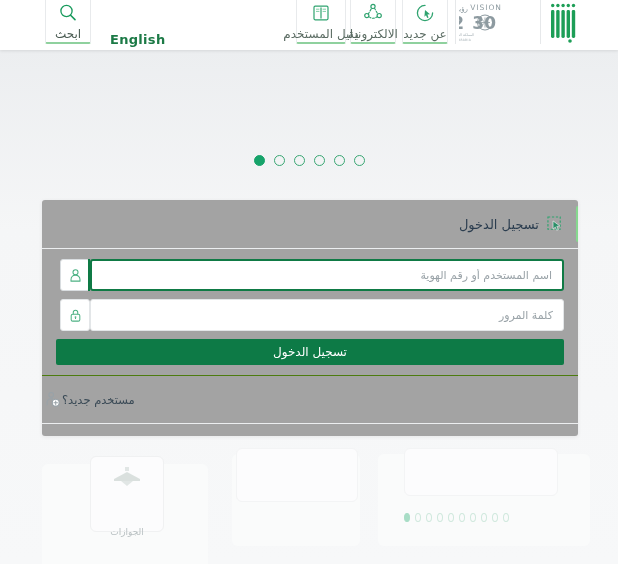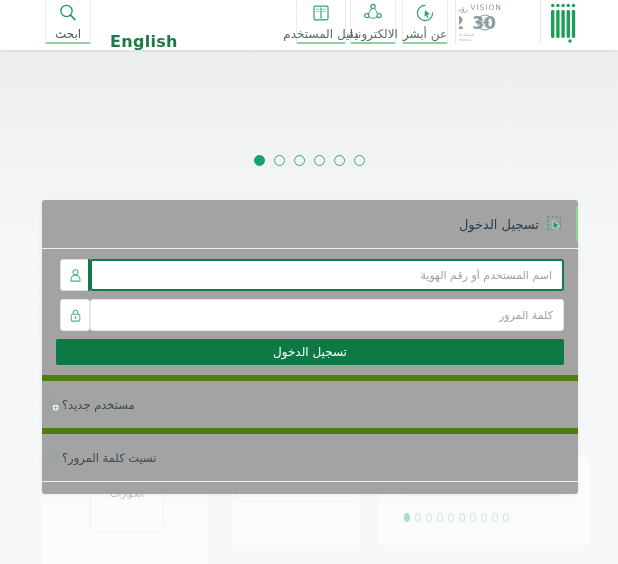--- a/index.html
+++ b/index.html
@@ -8,21 +8,21 @@
     background:#f2f3f5;
     font-family:"DejaVu Sans","Liberation Sans",sans-serif;
     position:relative;
   }
 
   
   #bg-layer{position:absolute;inset:50px 0 0 0;background:linear-gradient(180deg,#eceef0 0%,#f5f6f7 35%,#f7f8f9 100%);}
   .bg-card{position:absolute;background:#fafbfb;border-radius:6px;}
   .bg-inner{position:absolute;background:#fcfcfd;border:1px solid #f0f1f2;border-radius:6px;}
   .bg-emblem{position:absolute;width:38px;height:22px;opacity:.5;}
-  .bg-label{position:absolute;font-size:9px;color:#b9c0c2;text-align:center;width:90px;}
+  .bg-label{position:absolute;font-size:9px;color:#b9c0c2;text-align:center;width:90px;margin-top:38px;}
   .bg-dots{position:absolute;display:flex;gap:5px;align-items:center;}
   .bg-dot{width:6px;height:9px;border-radius:50%;border:1px solid #cfe8dd;box-sizing:border-box;}
   .bg-dot.on{background:#a8ddc6;border-color:#a8ddc6;}
 
   
   #header{
     position:absolute;top:0;left:0;width:618px;height:50px;
     background:#ffffff;box-shadow:0 1px 3px rgba(0,0,0,.10);
     z-index:20;
   }
@@ -31,21 +31,21 @@
     background:#fff;border:1px solid #e8eaec;border-bottom:2px solid #8fd19e;
     border-radius:2px;display:flex;flex-direction:column;
     align-items:center;justify-content:flex-end;padding-bottom:3px;box-sizing:border-box;
   }
   .hdr-box .ico{flex:1;display:flex;align-items:center;justify-content:center;}
   .hdr-box .lbl{font-size:12px;color:#5a6b62;line-height:10px;white-space:nowrap;}
   .hdr-box.wide{width:50px;}
   #search-box{left:45px;width:46px;}
   #search-box .lbl{color:#4a5b52;}
   #lang-toggle{
-    position:absolute;left:110px;top:32px;font-size:16px;font-weight:bold;
+    position:absolute;left:110px;top:32px;font-size:13px;font-weight:bold;
     color:#1c7a46;cursor:pointer;letter-spacing:.3px;
   }
   #nav-about{left:402px;}
   #nav-eservices{left:350px;}
   #nav-guide{left:296px;}
   .hdr-sep{position:absolute;top:0;width:1px;height:44px;background:#e6e8ea;}
   #vision-logo{position:absolute;left:459px;top:2px;width:72px;height:42px;}
   #moi-logo{position:absolute;left:548px;top:1px;width:32px;height:44px;}
 
   
@@ -75,21 +75,21 @@
   .field-input::placeholder{color:#9aa3a8;opacity:1;}
   .field-row.focused .field-input{border:2px solid #0f7a45;color:#45525a;}
   .field-row.focused .field-ico{border-color:#d9dde0;position:relative;}
   .field-row.focused .field-ico:after{content:"";position:absolute;right:-1px;top:-1px;bottom:-1px;width:2px;background:#0f7a45;}
   #login-button{
     display:block;width:100%;height:26px;background:#0d7a46;color:#fff;border:none;
     border-radius:2px;font-family:inherit;font-size:12px;cursor:pointer;margin:2px 0 10px 0;
   }
   .link-row{
     display:flex;flex-direction:row-reverse;align-items:center;
-    height:47px;border-top:6px solid #4d7c0f;padding:0 14px 0 0;cursor:pointer;text-align:right;
+    height:47px;border-top:1px solid #4d7c0f;padding:0 14px 0 0;cursor:pointer;text-align:right;
   }
   .link-row .lnk-ico{width:20px;display:flex;align-items:center;justify-content:center;}
   .link-row .lnk-txt{font-size:11.5px;color:#3a4a56;margin-right:7px;}
   #card-foot{height:12px;border-top:1px solid #eceef0;}
 
   
   #carousel-dots{
     position:absolute;top:155px;left:0;width:618px;
     display:flex;justify-content:center;gap:9px;z-index:10;
   }
@@ -144,21 +144,21 @@
 
   <div id="lang-toggle">English</div>
 
   <div class="hdr-box" id="nav-about">
     <span class="ico">
       <svg width="20" height="20" viewBox="0 0 20 20">
           <path d="M10 2.4 a7.6 7.6 0 1 0 7.6 7.6" fill="none" stroke="#2fa36f" stroke-width="1.3" stroke-linecap="round"></path>
           <path d="M10 7 L15 11.2 L12.4 11.6 L13.6 14.4 L12.2 15 L11 12.2 L9.4 13.8 Z" fill="#2fa36f"></path>
         </svg>
     </span>
-    <span class="lbl">عن أبشر</span>
+    <span class="lbl">عن جديد</span>
   </div>
 
   <div class="hdr-box" id="nav-eservices">
     <span class="ico">
       <svg width="20" height="20" viewBox="0 0 20 20">
           <circle cx="10" cy="3.4" r="2.1" fill="none" stroke="#2fa36f" stroke-width="1.2"></circle>
           <circle cx="3.8" cy="12.6" r="2.1" fill="none" stroke="#2fa36f" stroke-width="1.2"></circle>
           <circle cx="16.2" cy="12.6" r="2.1" fill="none" stroke="#2fa36f" stroke-width="1.2"></circle>
           <path d="M5.3 11 L8.7 5.1 M11.4 5.1 L14.8 11 M6 13.9 Q10 16.6 14 13.9" fill="none" stroke="#2fa36f" stroke-width="1.1" stroke-linecap="round" stroke-dasharray="2 1.6"></path>
         </svg>
@@ -269,26 +269,15 @@
       <svg width="17" height="17" viewBox="0 0 18 18">
           <circle cx="7.6" cy="4" r="2.5" fill="none" stroke="#98a2a8" stroke-width="1.1"></circle>
           <path d="M3.2 15 v-2.4 a4.4 4.4 0 0 1 8.8 0 V15" fill="none" stroke="#98a2a8" stroke-width="1.1"></path>
           <circle cx="12.4" cy="12.4" r="3.6" fill="#fff" stroke="#98a2a8" stroke-width="1.1"></circle>
           <path d="M12.4 10.5 v3.8 M10.5 12.4 h3.8" stroke="#98a2a8" stroke-width="1.1" stroke-linecap="round"></path>
         </svg>
     </span>
     <span class="lnk-txt">مستخدم جديد؟</span>
   </div>
 
-  <div class="link-row">
-    <span class="lnk-ico">
-      <svg width="17" height="17" viewBox="0 0 18 18">
-          <rect x="3.8" y="7.4" width="10.4" height="8" rx="1.6" fill="none" stroke="#98a2a8" stroke-width="1.1"></rect>
-          <path d="M6.2 7.4 V5.5 a2.8 2.8 0 0 1 5.6 0 V7.4" fill="none" stroke="#98a2a8" stroke-width="1.1"></path>
-          <circle cx="9" cy="11.4" r="2.5" fill="none" stroke="#98a2a8" stroke-width=".9"></circle>
-          <text x="9" y="13" font-size="4.4" text-anchor="middle" fill="#98a2a8" font-family="'DejaVu Sans',sans-serif">?</text>
-        </svg>
-    </span>
-    <span class="lnk-txt">نسيت كلمة المرور؟</span>
-  </div>
 
   <div id="card-foot"></div>
 </div>
 
 </body></html>

